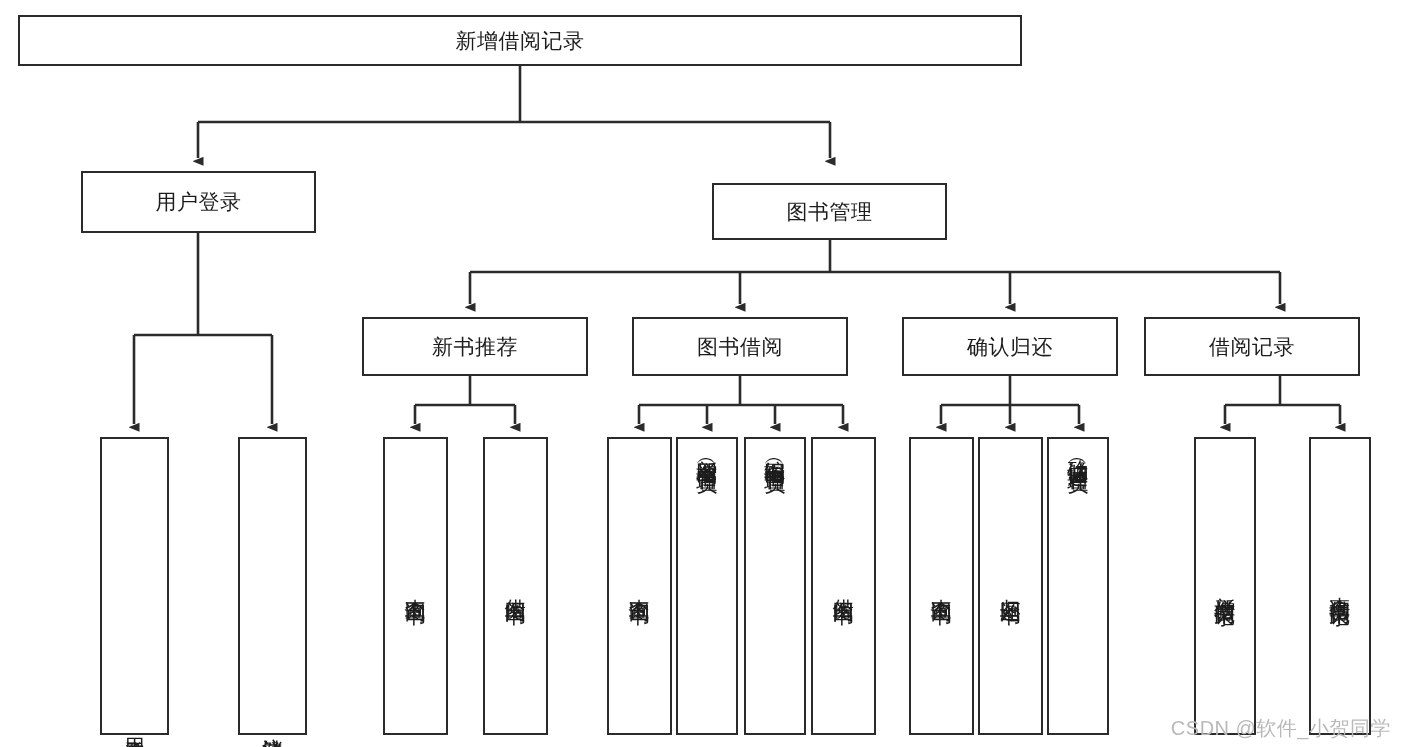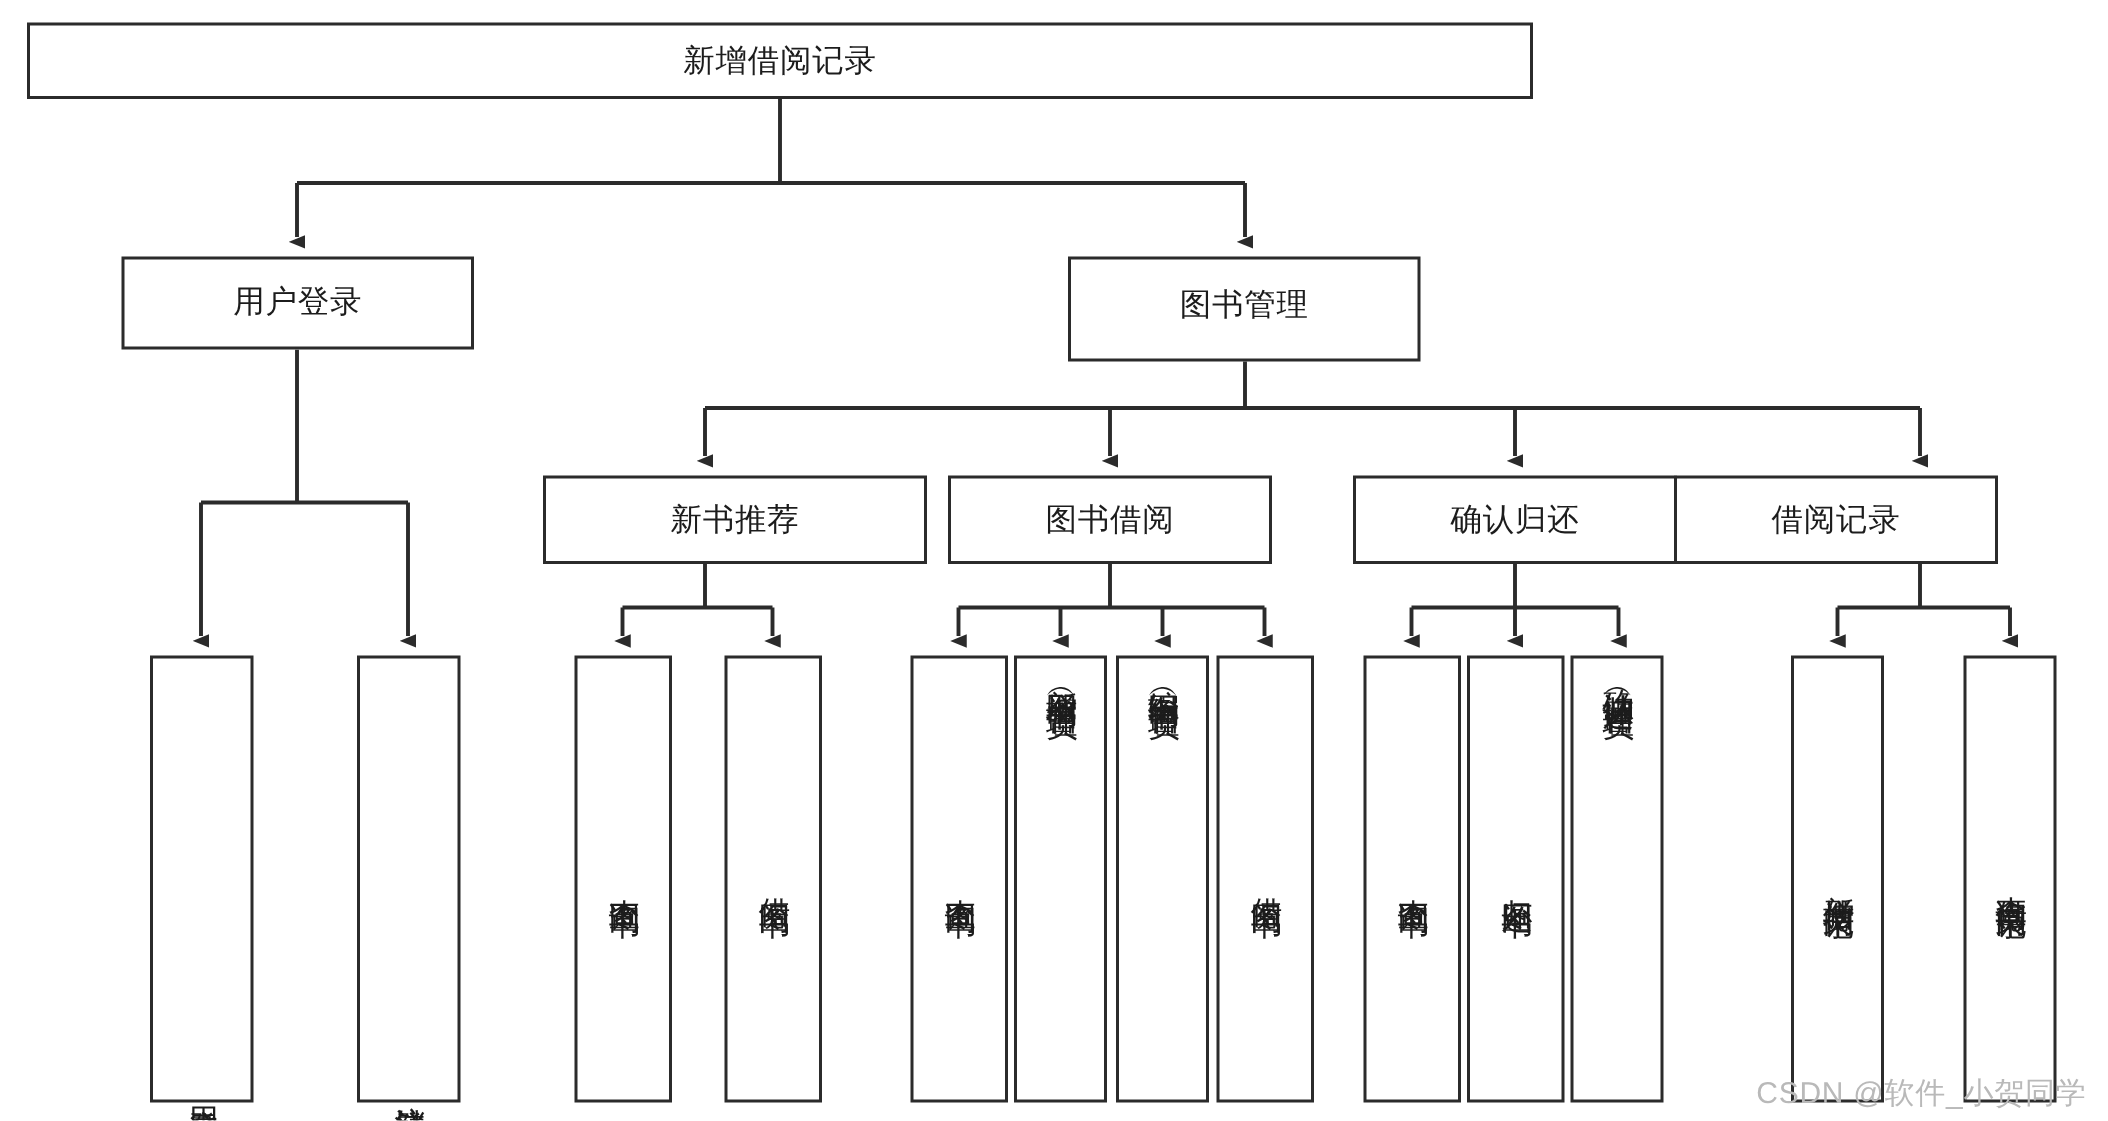--- a/index.html
+++ b/index.html
@@ -134,34 +134,34 @@
     </g>
   </svg>
 
   <div class="node horiz" style="left:18px; top:15px; width:1004px; height:51px;">
     <span class="node-label">新增借阅记录</span>
   </div>
 
   <div class="node horiz" style="left:81px; top:171px; width:235px; height:62px;">
     <span class="node-label">用户登录</span>
   </div>
-  <div class="node horiz" style="left:712px; top:171px; width:235px; height:70px;font-family:Liberation Mono, monospace;">
+  <div class="node horiz" style="left:712px; top:183px; width:235px; height:57px;">
     <span class="node-label">图书管理</span>
   </div>
 
-  <div class="node horiz" style="left:362px; top:317px; width:256px; height:59px;">
+  <div class="node horiz" style="left:362px; top:317px; width:226px; height:59px;">
     <span class="node-label">新书推荐</span>
   </div>
   <div class="node horiz" style="left:632px; top:317px; width:216px; height:59px;">
     <span class="node-label">图书借阅</span>
   </div>
   <div class="node horiz" style="left:902px; top:317px; width:216px; height:59px;">
     <span class="node-label">确认归还</span>
   </div>
-  <div class="node horiz" style="left:1116px; top:317px; width:216px; height:59px;">
+  <div class="node horiz" style="left:1144px; top:317px; width:216px; height:59px;">
     <span class="node-label">借阅记录</span>
   </div>
 
   <div class="node vert bottomed" style="left:100px; top:437px; width:69px; height:298px;">
     <span class="node-label">用户登录</span>
   </div>
   <div class="node vert bottomed" style="left:238px; top:437px; width:69px; height:298px;">
     <span class="node-label">注销登录</span>
   </div>
 

